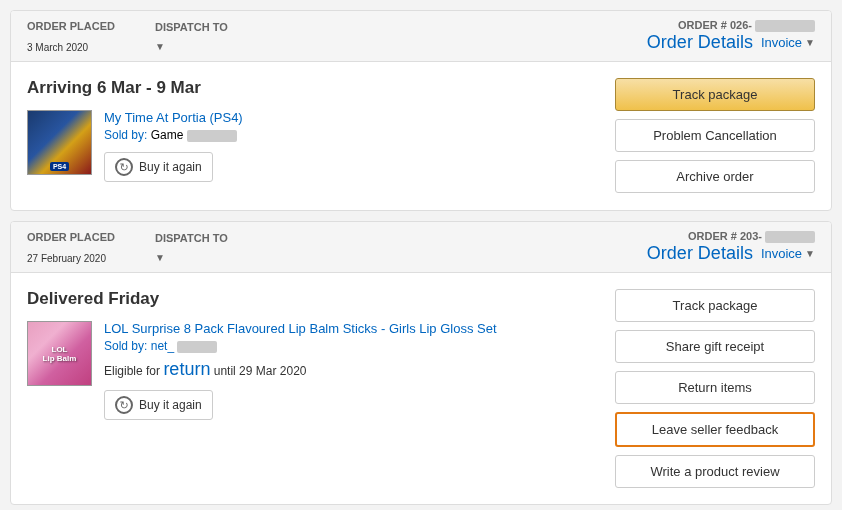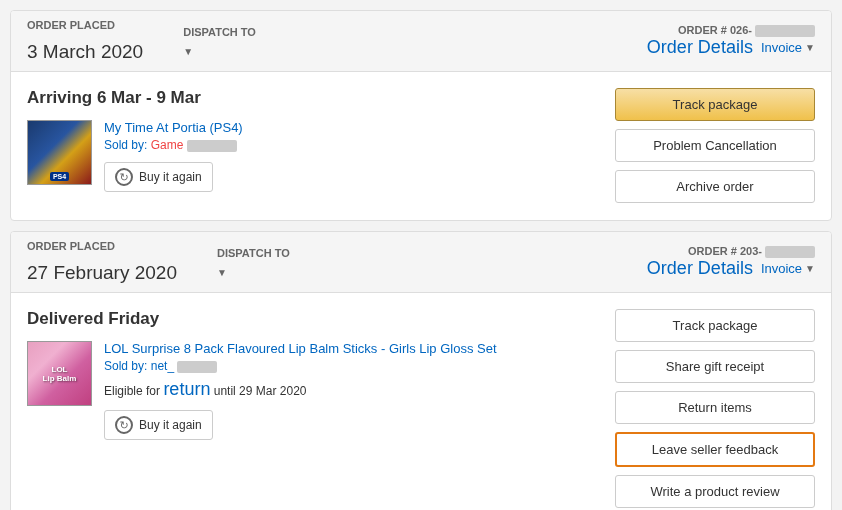--- a/index.html
+++ b/index.html
@@ -35,21 +35,21 @@
     }
 
     .order-header-label {
       font-size: 11px;
       color: #666;
       text-transform: uppercase;
       font-weight: bold;
     }
 
     .order-header-value {
-      font-size: 19px;
+      font-size: 10px;
       color: #333;
       margin-top: 2px;
     }
 
     .order-header-right {
       margin-left: auto;
       display: flex;
       align-items: flex-start;
       gap: 8px;
     }
@@ -323,21 +323,21 @@
     <div class="order-items">
       <div class="arrival-header">Arriving 6 Mar - 9 Mar</div>
       <div class="item-row">
         <div class="item-image ps4-box">
           <span class="ps4-label">PS4</span>
         </div>
         <div class="item-details">
           <div class="item-title">My Time At Portia (PS4)</div>
           <div class="item-sold-by">
             <span>Sold by:</span>
-            <span style="color:#ef4444;cursor:pointer;">Game</span>
+            <span style="color:#000000;cursor:pointer;">Game</span>
             <span class="redacted" style="width:50px;"></span>
           </div>
           <button class="buy-again-btn">
             <div class="buy-again-icon">↻</div>
             <span>Buy it again</span>
           </button>
         </div>
       </div>
     </div>
 

